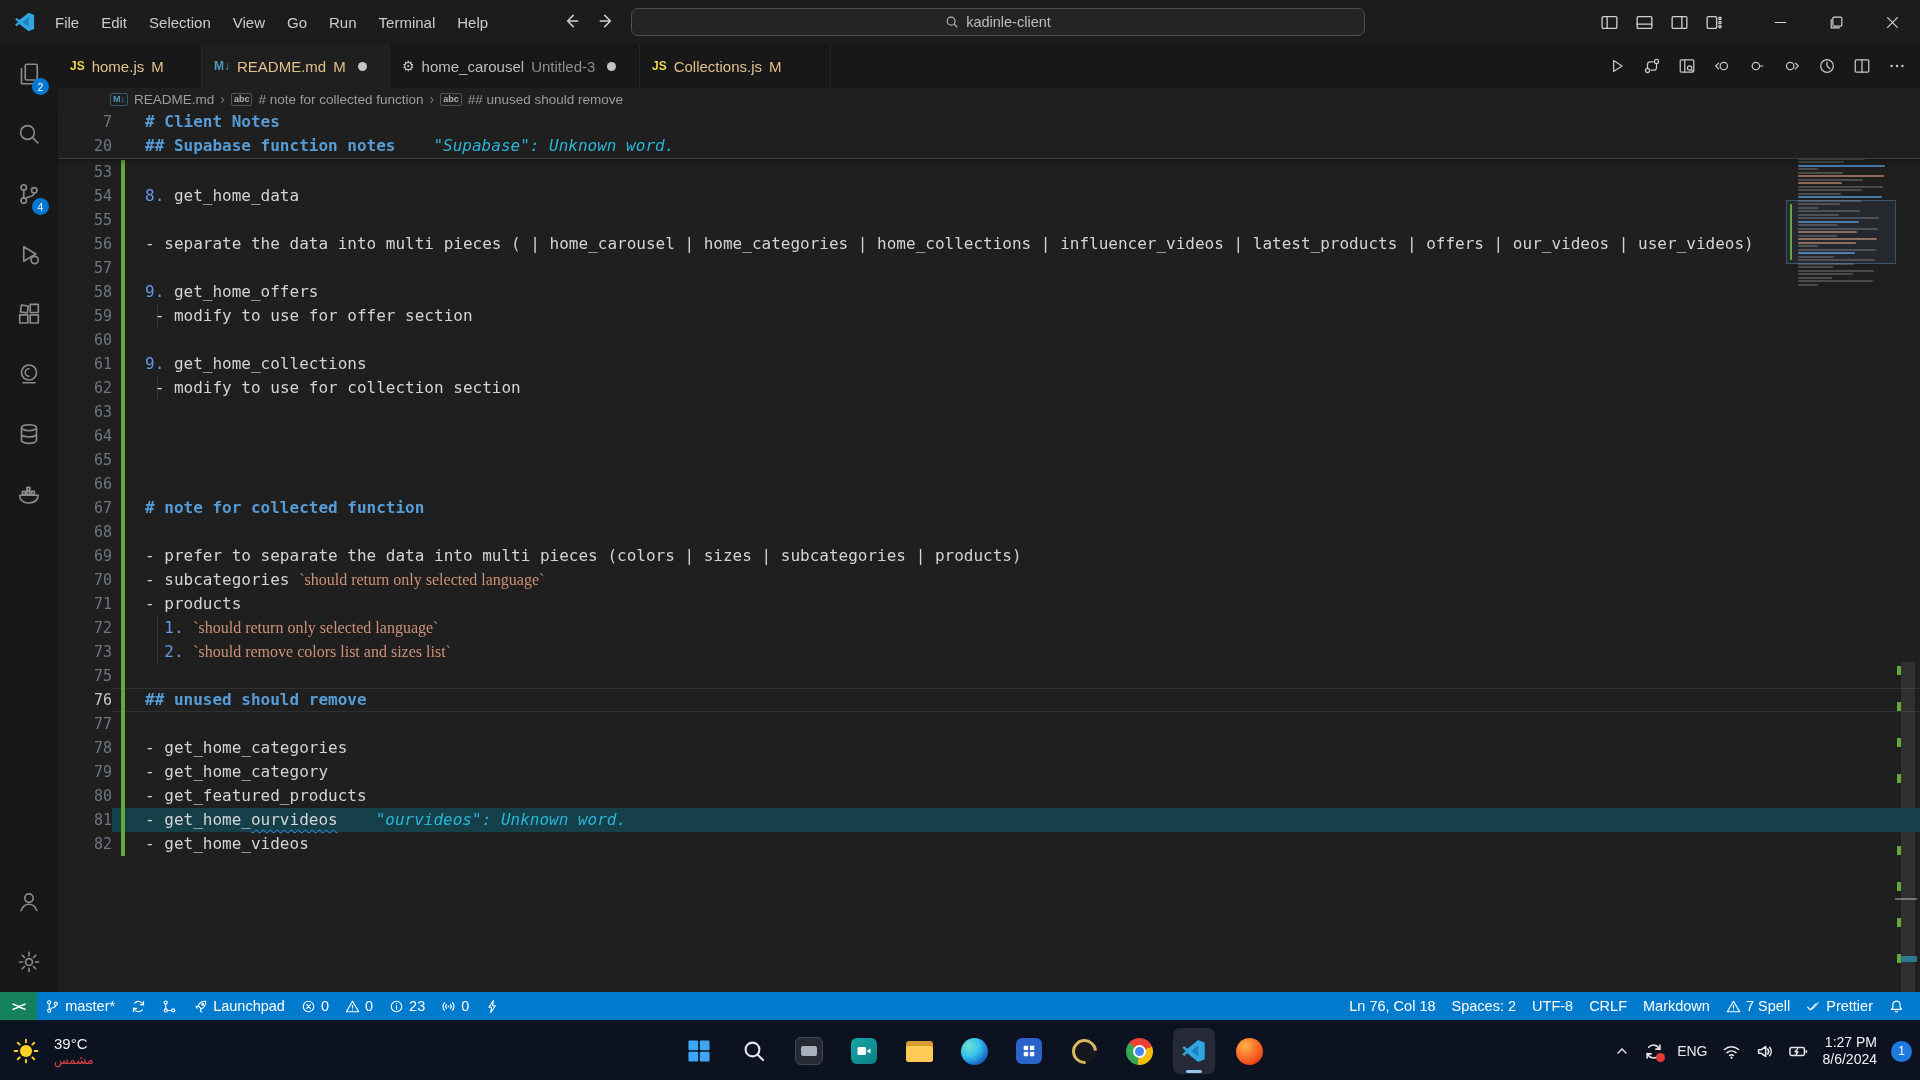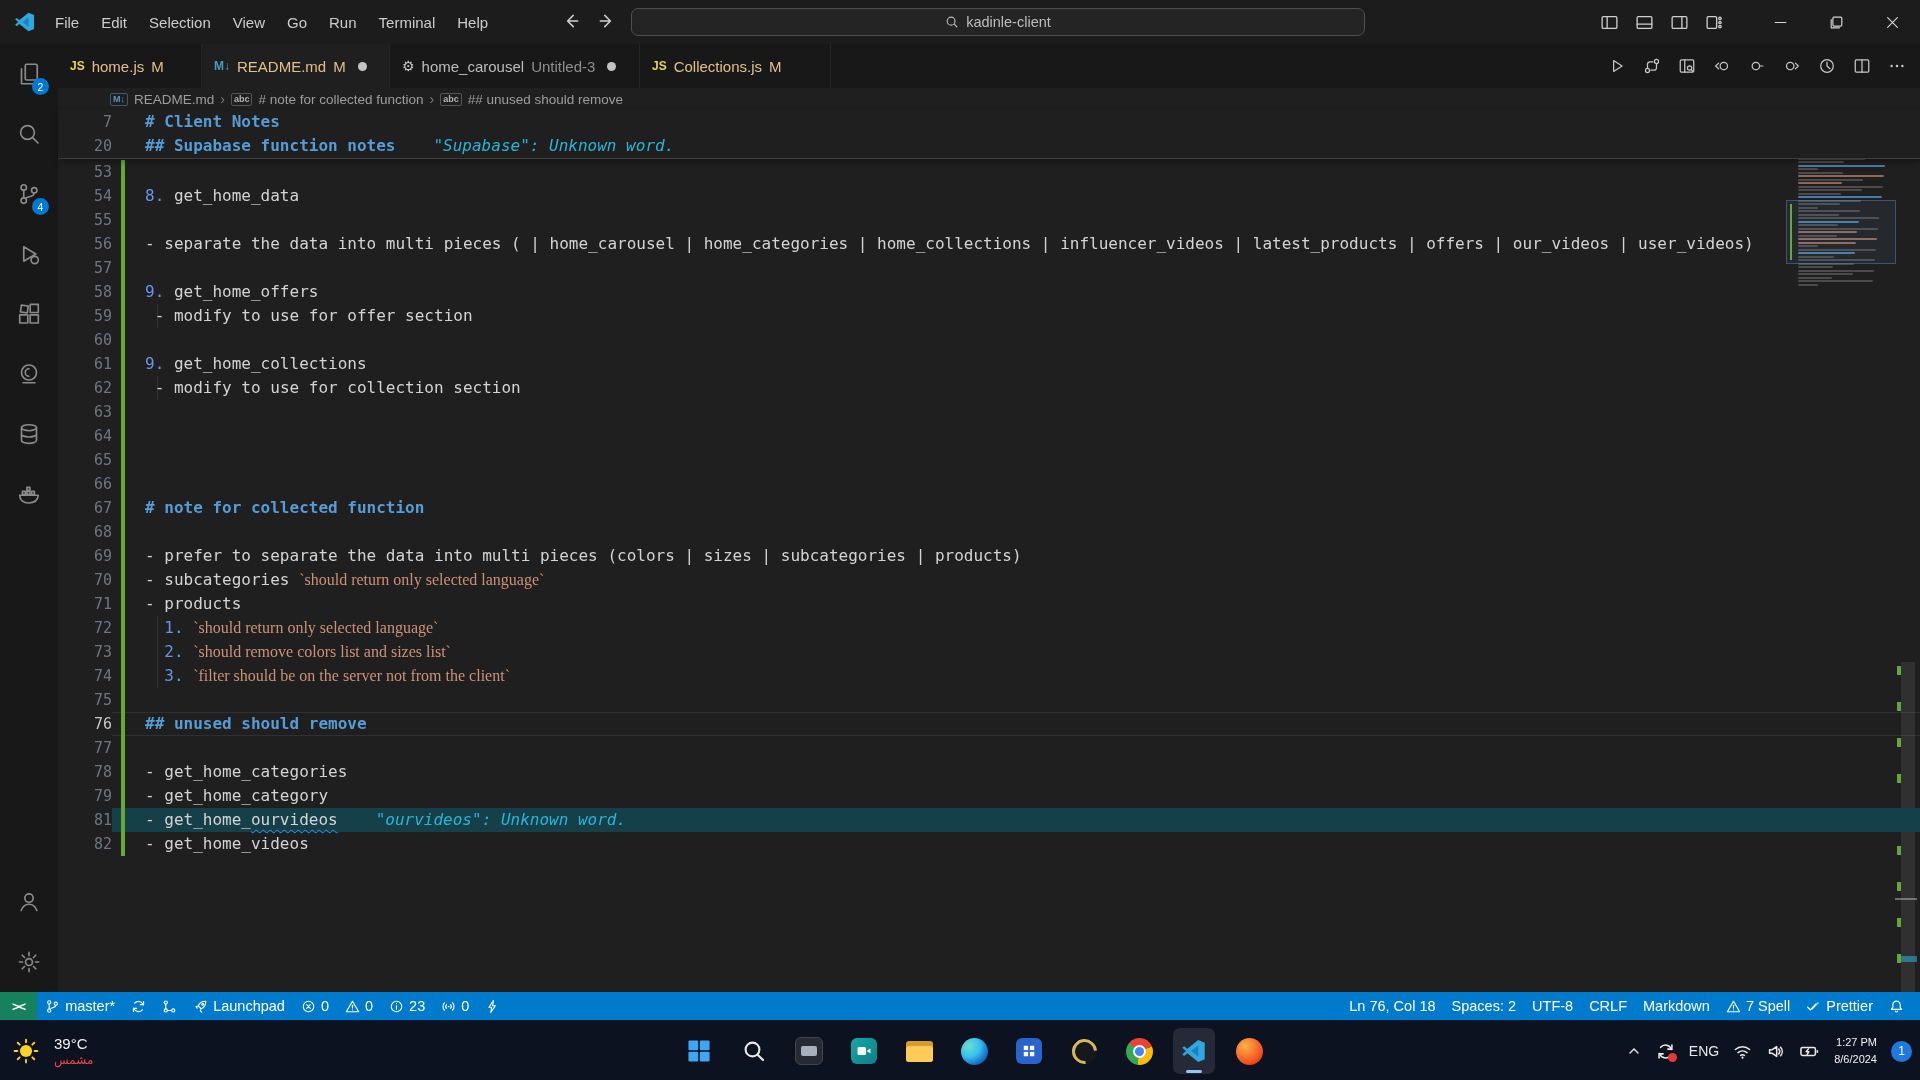--- a/index.html
+++ b/index.html
@@ -95,21 +95,21 @@
   .taskbar{position:absolute;left:0;top:1020px;width:1920px;height:60px;background:#0d1220;border-top:1px solid rgba(255,255,255,.03);}
   .weather{position:absolute;left:12px;top:0;height:60px;display:flex;align-items:center;gap:14px;}
   .wtemp{font-size:15px;color:#f0f0f0;line-height:18px;}
   .wdesc{font-size:12px;color:#ef4444;line-height:15px;font-family:"DejaVu Sans",sans-serif;}
   .apps{position:absolute;left:678px;top:7px;display:flex;gap:13px;}
   .app{width:42px;height:46px;display:grid;place-items:center;border-radius:7px;position:relative;}
   .app.active{background:rgba(255,255,255,.10);}
   .app.active::after{content:"";position:absolute;bottom:1px;left:50%;transform:translateX(-50%);
                      width:16px;height:3px;border-radius:2px;background:#8fc6f2;}
   .tray{position:absolute;right:8px;top:0;height:60px;display:flex;align-items:center;gap:14px;color:#e8e8e8;font-size:14px;}
-  .clock{text-align:right;font-size:11px;line-height:17px;color:#f2f2f2;}
+  .clock{text-align:right;font-size:14px;line-height:17px;color:#f2f2f2;}
   .badge1{width:21px;height:21px;border-radius:50%;background:#1f7ae0;color:#fff;display:flex;align-items:center;
           justify-content:center;font-size:12px;}
   .syncwrap{position:relative;}
   .reddot{position:absolute;right:-2px;bottom:-1px;width:9px;height:9px;border-radius:50%;background:#e53935;}
 
   
   .g-circle{width:27px;height:27px;border-radius:50%;}
   .g-square{width:26px;height:26px;border-radius:6px;}
   .chrome-outer{width:27px;height:27px;border-radius:50%;background:conic-gradient(from -50deg,#ea4335 0 33%,#fbbc05 33% 66%,#34a853 66% 100%);display:grid;place-items:center;}
   .chrome-mid{width:13px;height:13px;border-radius:50%;background:#fff;display:grid;place-items:center;}
@@ -475,42 +475,42 @@
         </div>
         <div class="crow">
           <div class="ln">72</div>
           <div class="cbody"><span class="gbar"></span><span class="iguide"></span><span class="c-t">  </span><span class="c-n">1.</span><span class="c-t"> </span><span class="c-c">`should return only selected language`</span></div>
         </div>
         <div class="crow">
           <div class="ln">73</div>
           <div class="cbody"><span class="gbar"></span><span class="iguide"></span><span class="c-t">  </span><span class="c-n">2.</span><span class="c-t"> </span><span class="c-c">`should remove colors list and sizes list`</span></div>
         </div>
         <div class="crow">
-          <div class="ln">74</div>
-          <div class="cbody"><span class="gbar"></span><span class="iguide"></span><span class="c-t">  </span><span class="c-n">3.</span><span class="c-t"> </span><span class="c-c">`filter should be on the server not from the client`</span></div>
-        </div>
-        <div class="crow">
           <div class="ln">75</div>
           <div class="cbody"><span class="gbar"></span></div>
         </div>
         <div class="crow cur">
           <div class="ln">76</div>
           <div class="cbody"><span class="gbar"></span><span class="c-h">## unused should remove</span></div>
         </div>
         <div class="crow">
           <div class="ln">77</div>
           <div class="cbody"><span class="gbar"></span></div>
         </div>
         <div class="crow">
           <div class="ln">78</div>
           <div class="cbody"><span class="gbar"></span><span class="c-d">-</span><span class="c-t"> get_home_categories</span></div>
         </div>
         <div class="crow">
           <div class="ln">79</div>
           <div class="cbody"><span class="gbar"></span><span class="c-d">-</span><span class="c-t"> get_home_category</span></div>
+        </div>
+        <div class="crow">
+          <div class="ln">80</div>
+          <div class="cbody"><span class="gbar"></span><span class="c-d">-</span><span class="c-t"> get_featured_products</span></div>
         </div>
         <div class="crow hl">
           <div class="ln">81</div>
           <div class="cbody"><span class="gbar"></span><span class="c-d">-</span><span class="c-t"> get_home_</span><span class="c-sq">ourvideos</span><span class="hint">"ourvideos": Unknown word.</span></div>
         </div>
         <div class="crow">
           <div class="ln">82</div>
           <div class="cbody"><span class="gbar"></span><span class="c-d">-</span><span class="c-t"> get_home_videos</span></div>
         </div>
       </div>

